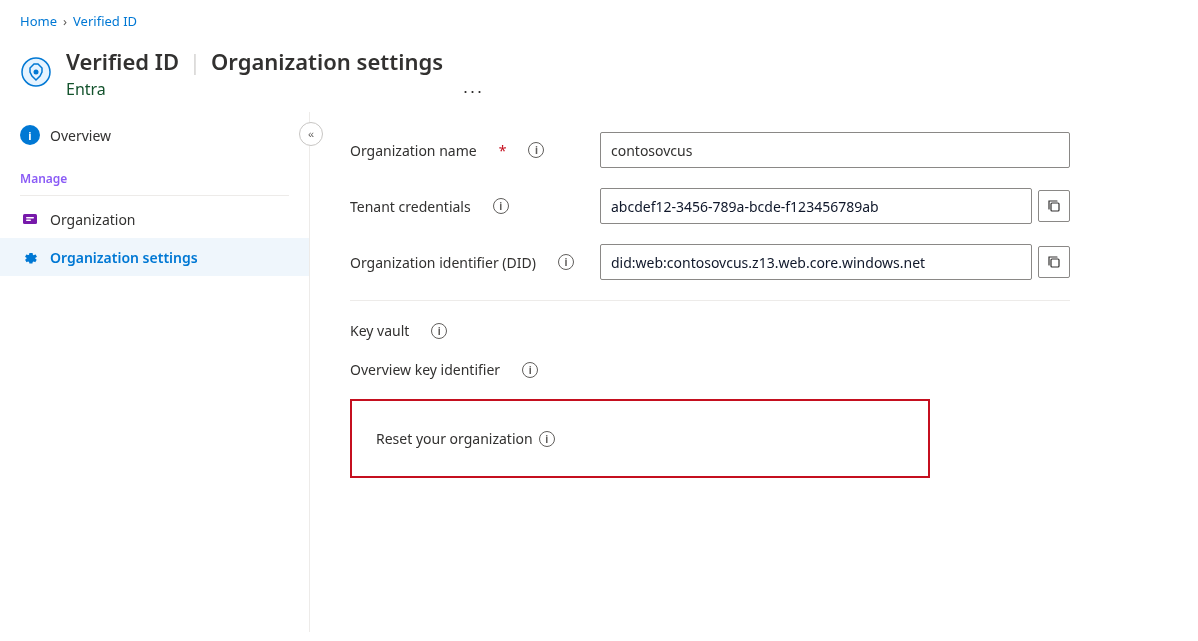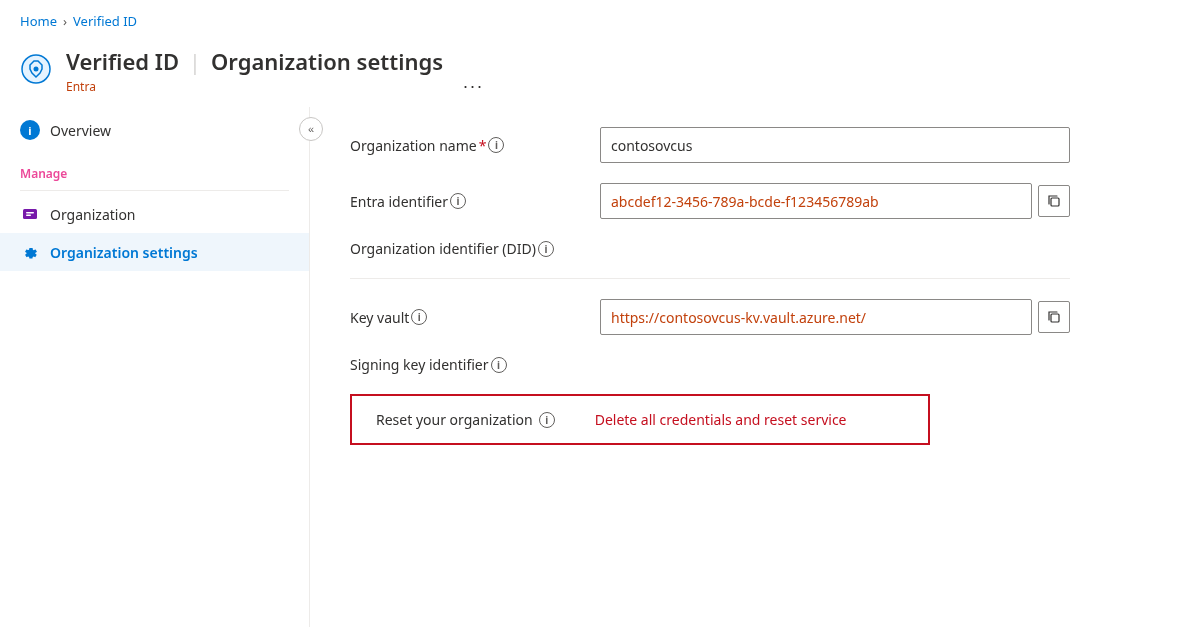--- a/index.html
+++ b/index.html
@@ -51,22 +51,22 @@
       color: #323130;
       display: flex;
       align-items: center;
       gap: 10px;
     }
     .page-header-title .separator {
       color: #c8c6c4;
       font-weight: 300;
     }
     .page-header-subtitle {
-      font-size: 12px;
-      color: #c2410c;
+      font-size: 16px;
+      color: #14532d;
       margin-top: 2px;
     }
     .ellipsis-btn {
       background: none;
       border: none;
       cursor: pointer;
       font-size: 18px;
       color: #323130;
       padding: 2px 6px;
       border-radius: 4px;
@@ -128,21 +128,21 @@
       display: flex;
       align-items: center;
       justify-content: center;
       font-size: 14px;
       flex-shrink: 0;
     }
 
     .sidebar-section-label {
       font-size: 12px;
       font-weight: 600;
-      color: #ec4899;
+      color: #8b5cf6;
       padding: 16px 20px 4px 20px;
       text-transform: none;
     }
     .sidebar-divider {
       border: none;
       border-top: 1px solid #edebe9;
       margin: 4px 20px;
     }
 
     
@@ -184,21 +184,21 @@
       margin-bottom: 20px;
       gap: 20px;
     }
     .form-label {
       width: 230px;
       min-width: 230px;
       font-size: 14px;
       color: #323130;
       display: flex;
       align-items: center;
-      gap: 2px;
+      gap: 22px;
     }
     .form-label .required {
       color: #c50f1f;
     }
     .info-icon {
       display: inline-flex;
       align-items: center;
       justify-content: center;
       width: 16px;
       height: 16px;
@@ -223,21 +223,21 @@
       border-radius: 2px;
       font-size: 14px;
       font-family: inherit;
       color: #323130;
       background: #fff;
       height: 36px;
       outline: none;
     }
     .form-input[readonly] {
       background: #fff;
-      color: #c2410c;
+      color: #0f172a;
     }
     .copy-btn {
       width: 32px;
       height: 32px;
       background: #fff;
       border: 1px solid #8a8886;
       border-radius: 2px;
       cursor: pointer;
       display: flex;
       align-items: center;
@@ -250,21 +250,21 @@
     
     .form-divider {
       border: none;
       border-top: 1px solid #edebe9;
       margin: 10px 0 20px 0;
     }
 
     
     .reset-section {
       border: 2px solid #c50f1f;
-      padding: 14px 24px;
+      padding: 28px 24px;
       display: flex;
       align-items: center;
       gap: 40px;
       max-width: 580px;
       margin-top: 20px;
     }
     .reset-label {
       font-size: 14px;
       color: #323130;
       display: flex;
@@ -356,70 +356,69 @@
           <span class="required">*</span>
           <span class="info-icon">i</span>
         </label>
         <div class="form-input-wrapper">
           <input class="form-input" type="text" value="contosovcus" style="">
         </div>
       </div>
 
       <div class="form-row">
         <label class="form-label">
-          <span>Entra identifier</span>
+          <span>Tenant credentials</span>
           <span class="info-icon">i</span>
         </label>
         <div class="form-input-wrapper">
           <input class="form-input" type="text" readonly="" value="abcdef12-3456-789a-bcde-f123456789ab" style="">
           <button class="copy-btn" title="Copy">
             <svg width="14" height="14" viewBox="0 0 14 14" fill="currentColor">
               <rect x="4" y="4" width="8" height="8" rx="1" fill="none" stroke="currentColor" stroke-width="1.2"></rect>
               <path d="M2 10V2h8" fill="none" stroke="currentColor" stroke-width="1.2" stroke-linecap="round"></path>
             </svg>
           </button>
         </div>
       </div>
 
       <div class="form-row">
         <label class="form-label">
           <span>Organization identifier (DID)</span>
           <span class="info-icon">i</span>
         </label>
-      </div>
-
-      <hr class="form-divider">
-
-      <div class="form-row">
-        <label class="form-label">
-          <span>Key vault</span>
-          <span class="info-icon">i</span>
-        </label>
         <div class="form-input-wrapper">
-          <input class="form-input" type="text" readonly="" value="https://contosovcus-kv.vault.azure.net/" style="">
+          <input class="form-input" type="text" readonly="" value="did:web:contosovcus.z13.web.core.windows.net" style="">
           <button class="copy-btn" title="Copy">
             <svg width="14" height="14" viewBox="0 0 14 14" fill="currentColor">
               <rect x="4" y="4" width="8" height="8" rx="1" fill="none" stroke="currentColor" stroke-width="1.2"></rect>
               <path d="M2 10V2h8" fill="none" stroke="currentColor" stroke-width="1.2" stroke-linecap="round"></path>
             </svg>
           </button>
         </div>
       </div>
 
+      <hr class="form-divider">
+
       <div class="form-row">
         <label class="form-label">
-          <span>Signing key identifier</span>
+          <span>Key vault</span>
+          <span class="info-icon">i</span>
+        </label>
+      </div>
+
+      <div class="form-row">
+        <label class="form-label">
+          <span>Overview key identifier</span>
           <span class="info-icon">i</span>
         </label>
       </div>
 
       <div class="reset-section">
         <div class="reset-label">
           <span>Reset your organization</span>
           <span class="info-icon">i</span>
         </div>
-        <span class="reset-action">Delete all credentials and reset service</span>
       </div>
 
     </div>
   </main>
 
 </div>
 
 </body></html>

